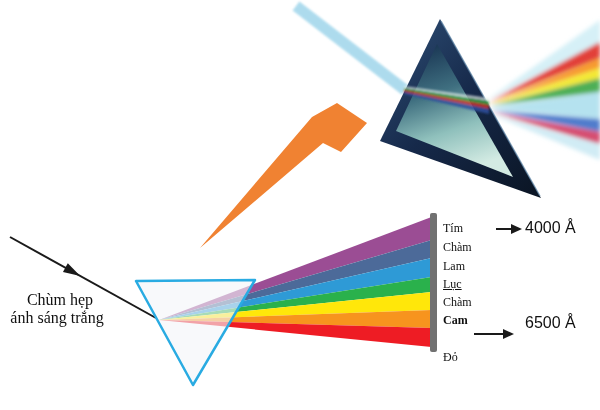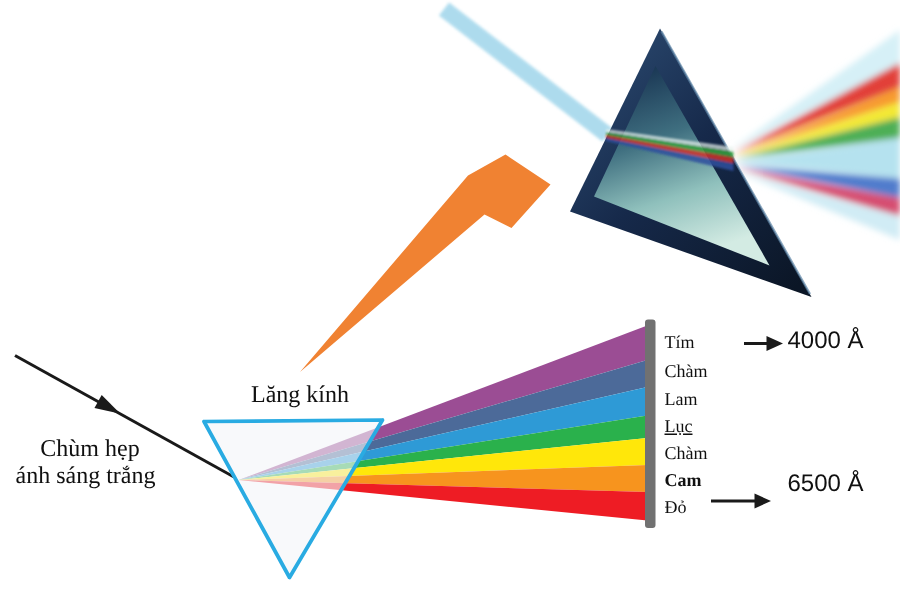--- a/index.html
+++ b/index.html
@@ -100,30 +100,29 @@
         <line x1="496" y1="229" x2="512" y2="229" stroke="#1A1A1A" stroke-width="2"></line>
         <polygon points="511,224 522,229 511,234" fill="#1A1A1A"></polygon>
       </g>
       <g>
         <line x1="474" y1="334" x2="504" y2="334" stroke="#1A1A1A" stroke-width="2"></line>
         <polygon points="503,329 514,334 503,339" fill="#1A1A1A"></polygon>
       </g>
     </g>
   </svg>
 
-  <div class="lbl" style="left:160px;top:255px;width:80px;text-align:center;">Lăng kính</div>
 
   <div class="lbl" style="left:0px;top:309px;width:114px;text-align:center;">ánh sáng trắng</div>
   <div class="lbl" style="left:15px;top:291px;width:90px;text-align:center;">Chùm hẹp</div>
 
   <div class="band-label" style="top:219px;">Tím</div>
   <div class="band-label" style="top:238px;">Chàm</div>
   <div class="band-label" style="top:257px;">Lam</div>
   <div class="band-label" style="top:275px;text-decoration:underline;">Lục</div>
   <div class="band-label" style="top:293px;">Chàm</div>
   <div class="band-label" style="top:311px;font-weight:bold;">Cam</div>
-  <div class="band-label" style="top:329px;">Đỏ</div>
+  <div class="band-label" style="top:348px;">Đỏ</div>
 
   <div class="lbl sans" style="left:525px;top:219px;">4000 Å</div>
   <div class="lbl sans" style="left:525px;top:314px;">6500 Å</div>
 
 
 </div>
 
 </body></html>

